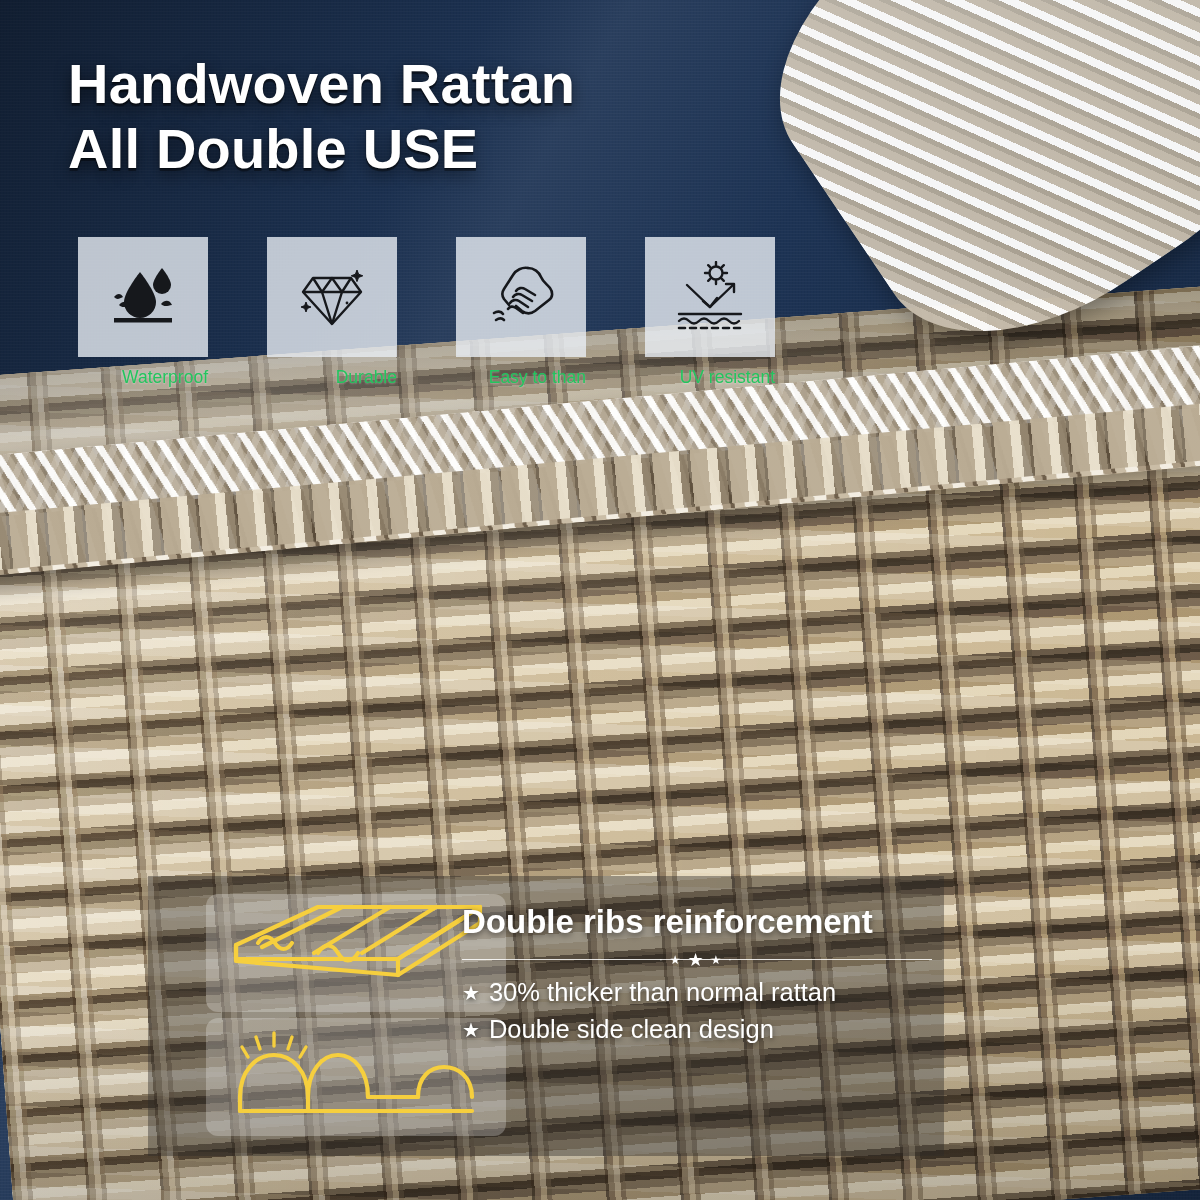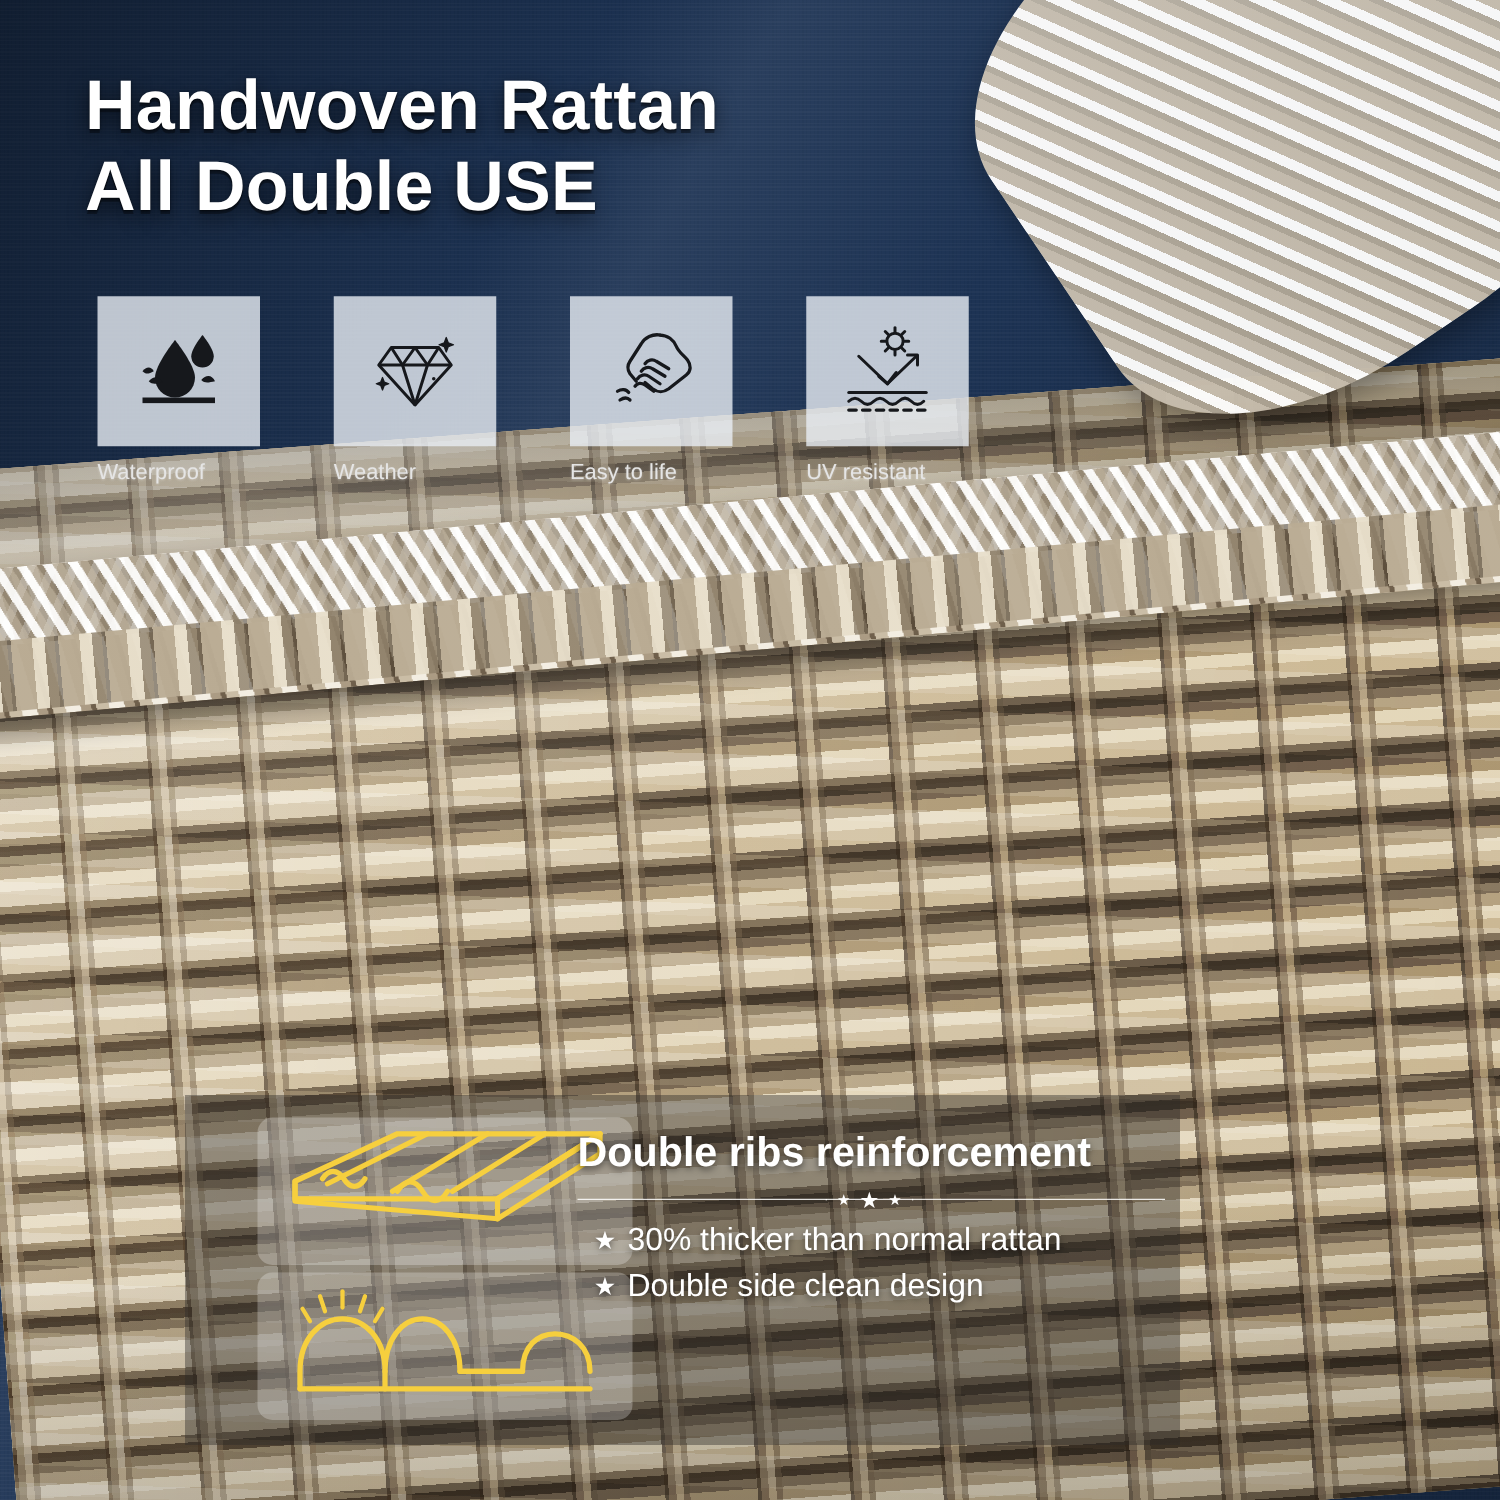--- a/index.html
+++ b/index.html
@@ -105,21 +105,21 @@
     letter-spacing:.2px;
     text-shadow:0 3px 0 rgba(0,0,0,.35), 0 6px 16px rgba(0,0,0,.55), 0 1px 2px rgba(0,0,0,.6);}
   .headline .l2{display:block;}
 
   
   .badges{position:absolute;left:78px;top:237px;z-index:20;display:flex;gap:59px;}
   .badge{width:130px;}
   .badge-panel{width:130px;height:120px;
     background:rgba(233,238,244,.80);
     display:flex;align-items:center;justify-content:center;}
-  .badge-label{margin-top:10px;text-align:left;color:#e5e5e5;
+  .badge-label{margin-top:10px;text-align:right;color:#22c55e;
     font-size:17.5px;font-weight:400;white-space:nowrap;
     text-shadow:0 1px 2px rgba(255,255,255,.35);}
   .badge svg{display:block;}
 
   
   .drr{position:absolute;left:148px;top:876px;width:796px;height:280px;z-index:20;
     background:rgba(46,44,40,.42);
     display:flex;}
   .drr-figs{width:300px;padding:18px 0 0 58px;box-sizing:border-box;}
   .fig{width:300px;height:118px;margin-bottom:6px;
@@ -130,21 +130,21 @@
   .drr-title{font-size:33px;font-weight:700;line-height:1.22;
     text-shadow:0 2px 6px rgba(0,0,0,.55);}
   .divider{position:relative;height:1px;background:rgba(255,255,255,.85);
     margin:17px 12px 14px 0;}
   .divider-orn{position:absolute;left:50%;top:50%;transform:translate(-50%,-50%);
     background:transparent;padding:0 10px;color:#fff;font-size:13px;letter-spacing:3px;
     display:flex;align-items:center;gap:4px;line-height:1;}
   .divider-orn .dot{font-size:10px;}
   .divider-orn .s-sm{font-size:12px;}
   .divider-orn .s-lg{font-size:18px;}
-  .bullets{list-style:none;margin:13px;padding:0;}
+  .bullets{list-style:none;margin:0;padding:0;}
   .bullets li{font-size:25.5px;line-height:1.46;white-space:nowrap;
     text-shadow:0 2px 5px rgba(0,0,0,.5);}
   .bullets li .st{margin-right:9px;font-size:20px;vertical-align:1px;}
 </style>
 </head>
 <body>
 
 <div class="stage">
 
   <div class="cushion"></div>
@@ -191,37 +191,37 @@
           <path d="M18 16 H56 L66 30 L37 62 L8 30 Z"></path>
           <path d="M8 30 H66"></path>
           <path d="M18 16 L27 30 L37 62"></path>
           <path d="M56 16 L47 30 L37 62"></path>
           <path d="M27 30 L37 16 L47 30"></path>
           <path d="M62 8 l1.6 4.2 4.2 1.6 -4.2 1.6 -1.6 4.2 -1.6 -4.2 -4.2 -1.6 4.2 -1.6 Z" fill="#16181c" stroke-width="1"></path>
           <path d="M11 40 l1.4 3.6 3.6 1.4 -3.6 1.4 -1.4 3.6 -1.4 -3.6 -3.6 -1.4 3.6 -1.4 Z" fill="#16181c" stroke-width="1"></path>
           <circle cx="52" cy="41" r="1.4" fill="#16181c" stroke="none"></circle>
         </svg>
       </div>
-      <div class="badge-label">Weather</div>
+      <div class="badge-label">Durable</div>
     </div>
 
     <div class="badge">
       <div class="badge-panel">
         <svg width="74" height="70" viewBox="0 0 74 70" fill="none" stroke="#16181c" stroke-width="2.6" stroke-linecap="round" stroke-linejoin="round">
           <path d="M44 6 c6 0 11 4 13 9 c2 5 6 7 9 11 c3 4 3 9 -1 12 l-14 11 c-4 3 -9 3 -13 0 l-6 -5"></path>
           <path d="M44 6 c-6 -1 -12 2 -15 7 l-9 14 c-2 3 -2 7 0 10 l5 6"></path>
           <path d="M32 29 c2 -3 6 -4 9 -2 l10 6"></path>
           <path d="M29 35 c2 -3 6 -4 9 -2 l10 6"></path>
           <path d="M26 41 c2 -3 6 -4 9 -2 l9 6"></path>
           <path d="M24 47 c2 -3 5 -3 8 -1 l7 5"></path>
           <path d="M10 51 c3 -2 7 -2 9 1"></path>
           <path d="M12 58 c3 -2 6 -2 8 0"></path>
         </svg>
       </div>
-      <div class="badge-label">Easy to life</div>
+      <div class="badge-label">Easy to than</div>
     </div>
 
     <div class="badge">
       <div class="badge-panel">
         <svg width="78" height="72" viewBox="0 0 78 72" fill="none" stroke="#16181c" stroke-width="2.4" stroke-linecap="round" stroke-linejoin="round">
           <circle cx="45" cy="12" r="6.5"></circle>
           <path d="M45 1 v3.5 M45 19.5 v3.5 M34 12 h3.5 M52.5 12 H56 M37.2 4.2 l2.4 2.4 M50.4 17.4 l2.4 2.4 M52.8 4.2 l-2.4 2.4 M39.6 17.4 l-2.4 2.4"></path>
           <path d="M16 24 L39 46"></path>
           <path d="M39 46 L62 24"></path>
           <path d="M55 23 H63 V31"></path>

